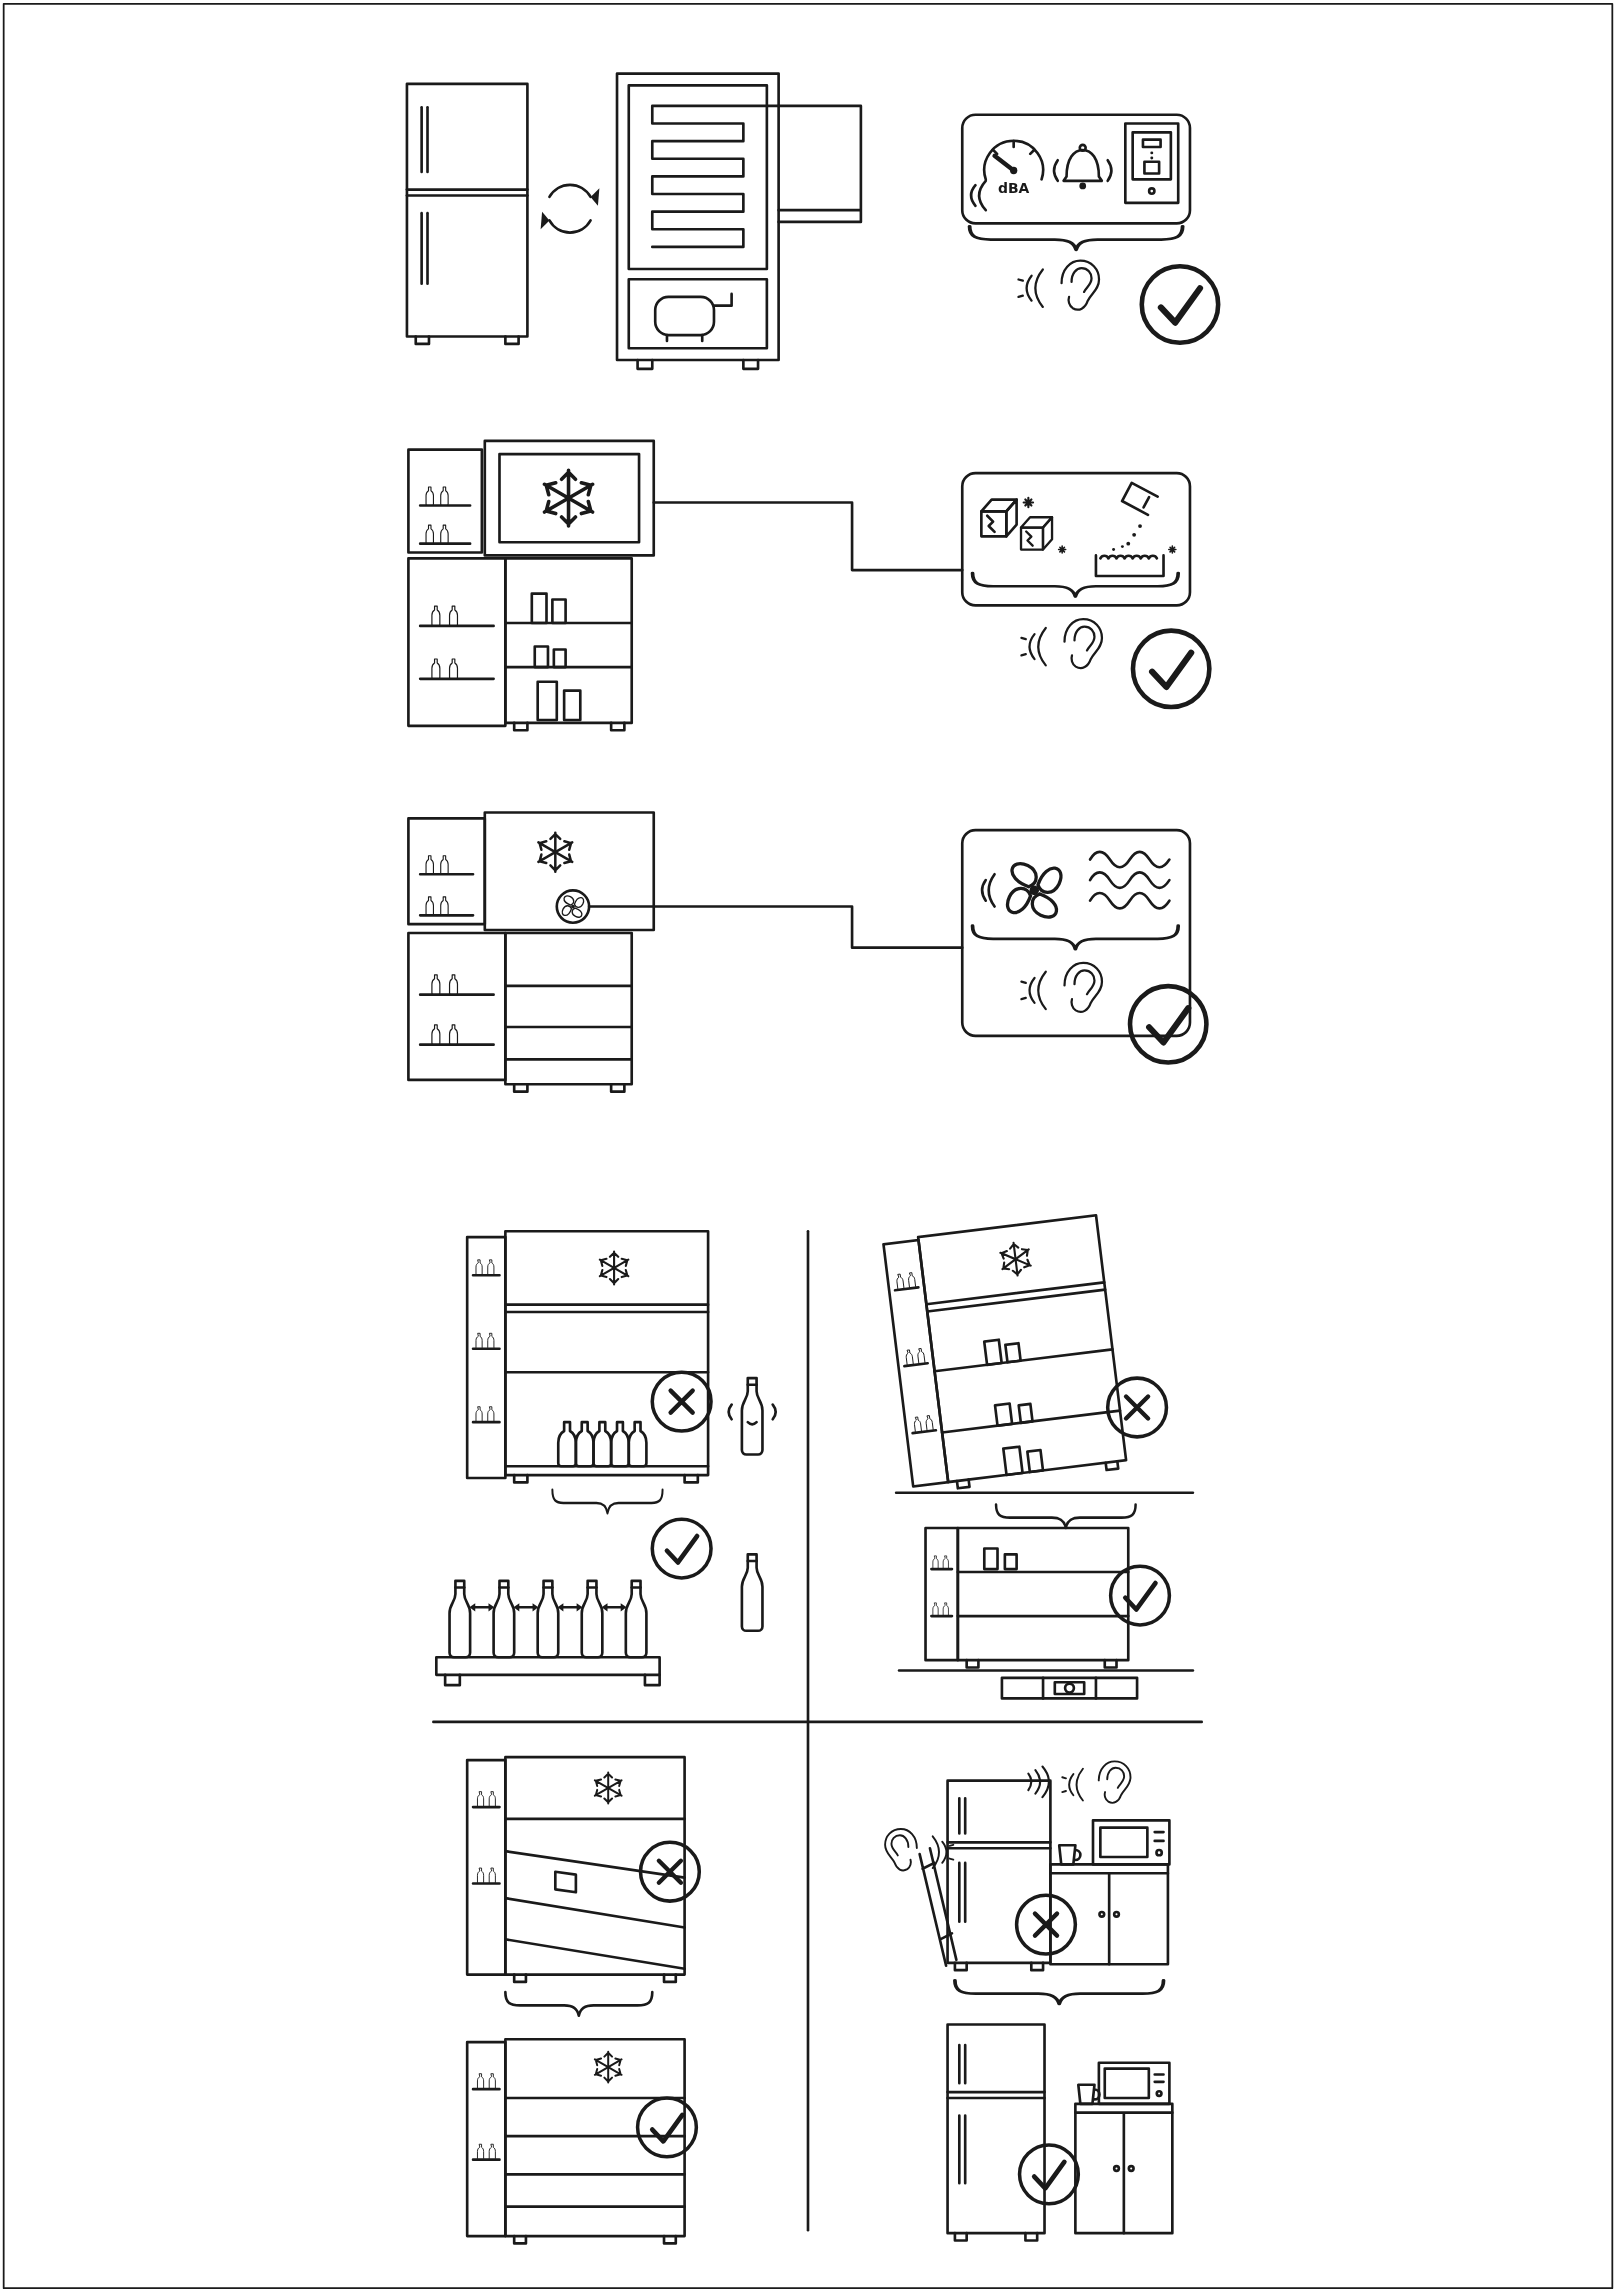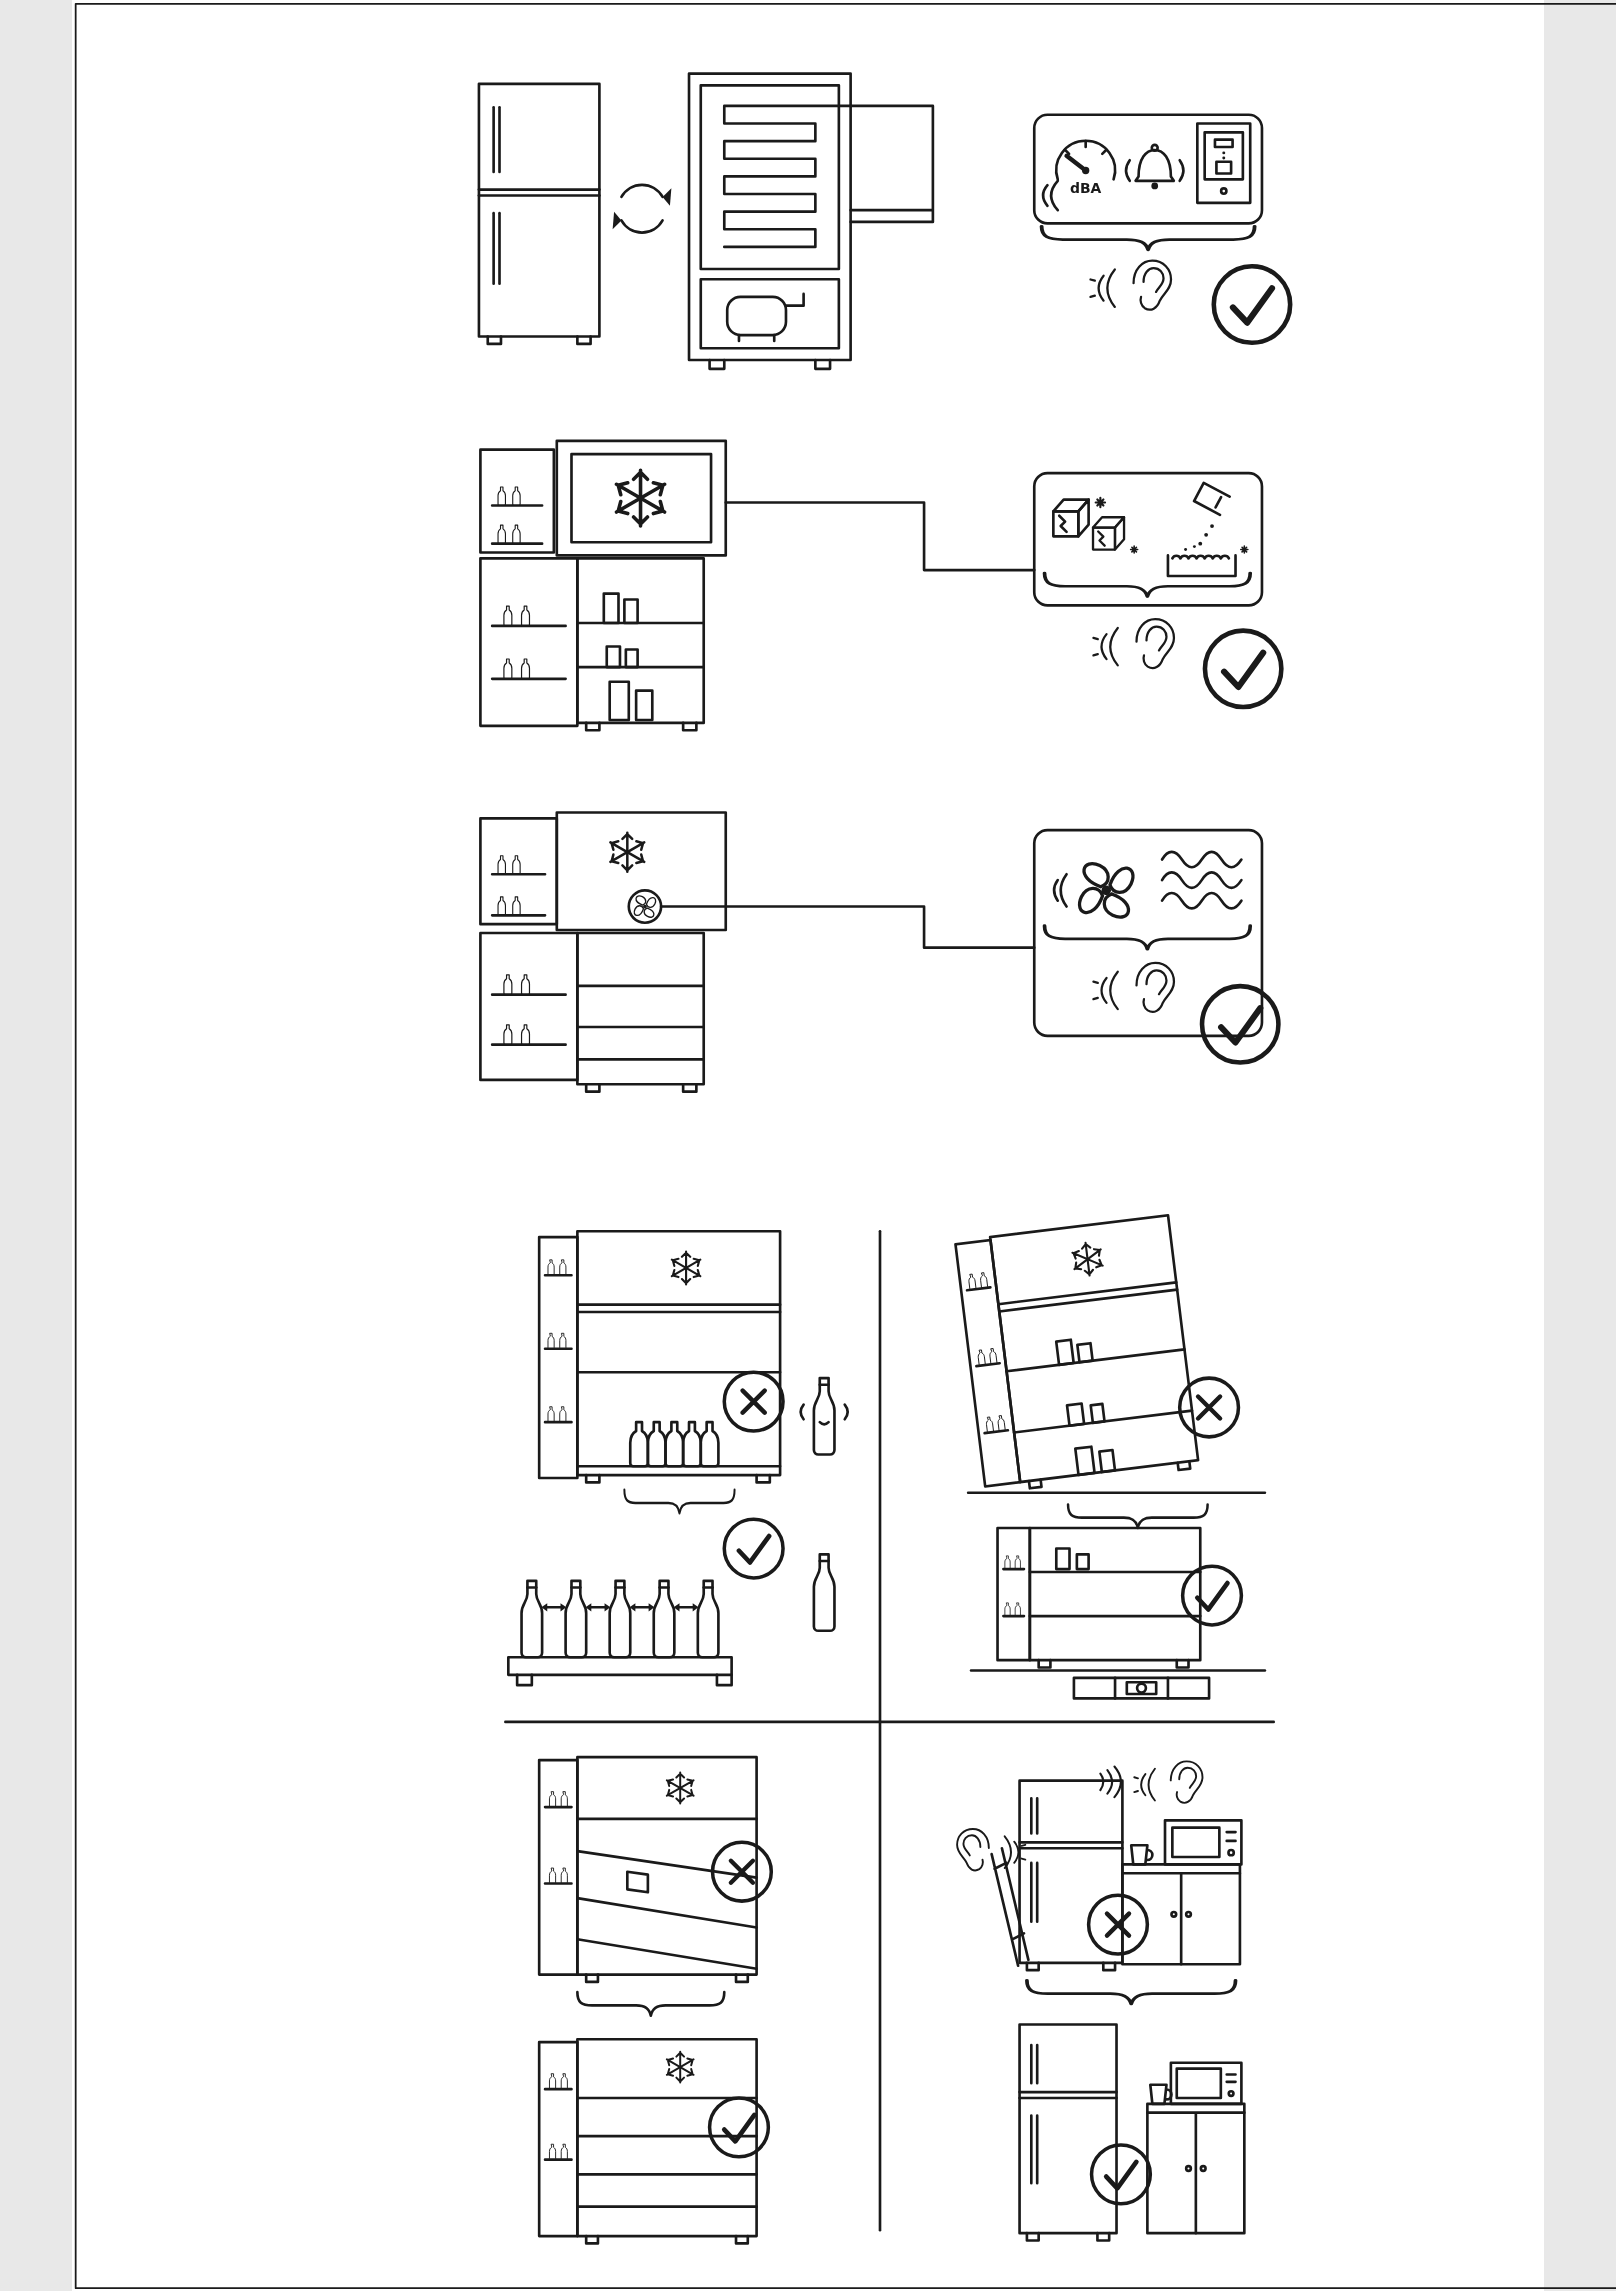--- a/index.html
+++ b/index.html
@@ -1,17 +1,17 @@
 <!DOCTYPE html>
 <html style="font-size:14.8px"><head>
 <meta charset="utf-8">
 <style>
   html,body{margin:0;padding:0;background:#e8e8e8;}
   .page{
-    width:1472px;height:2292px;
+    width:1616px;height:2292px;
     background:#ffffff;
     position:relative;
     margin:0 auto;
     font-family:"Liberation Sans", sans-serif;
   }
   svg{display:block;}
   svg text{font-family:"DejaVu Sans", sans-serif;}
 </style>
 </head>
 <body>

